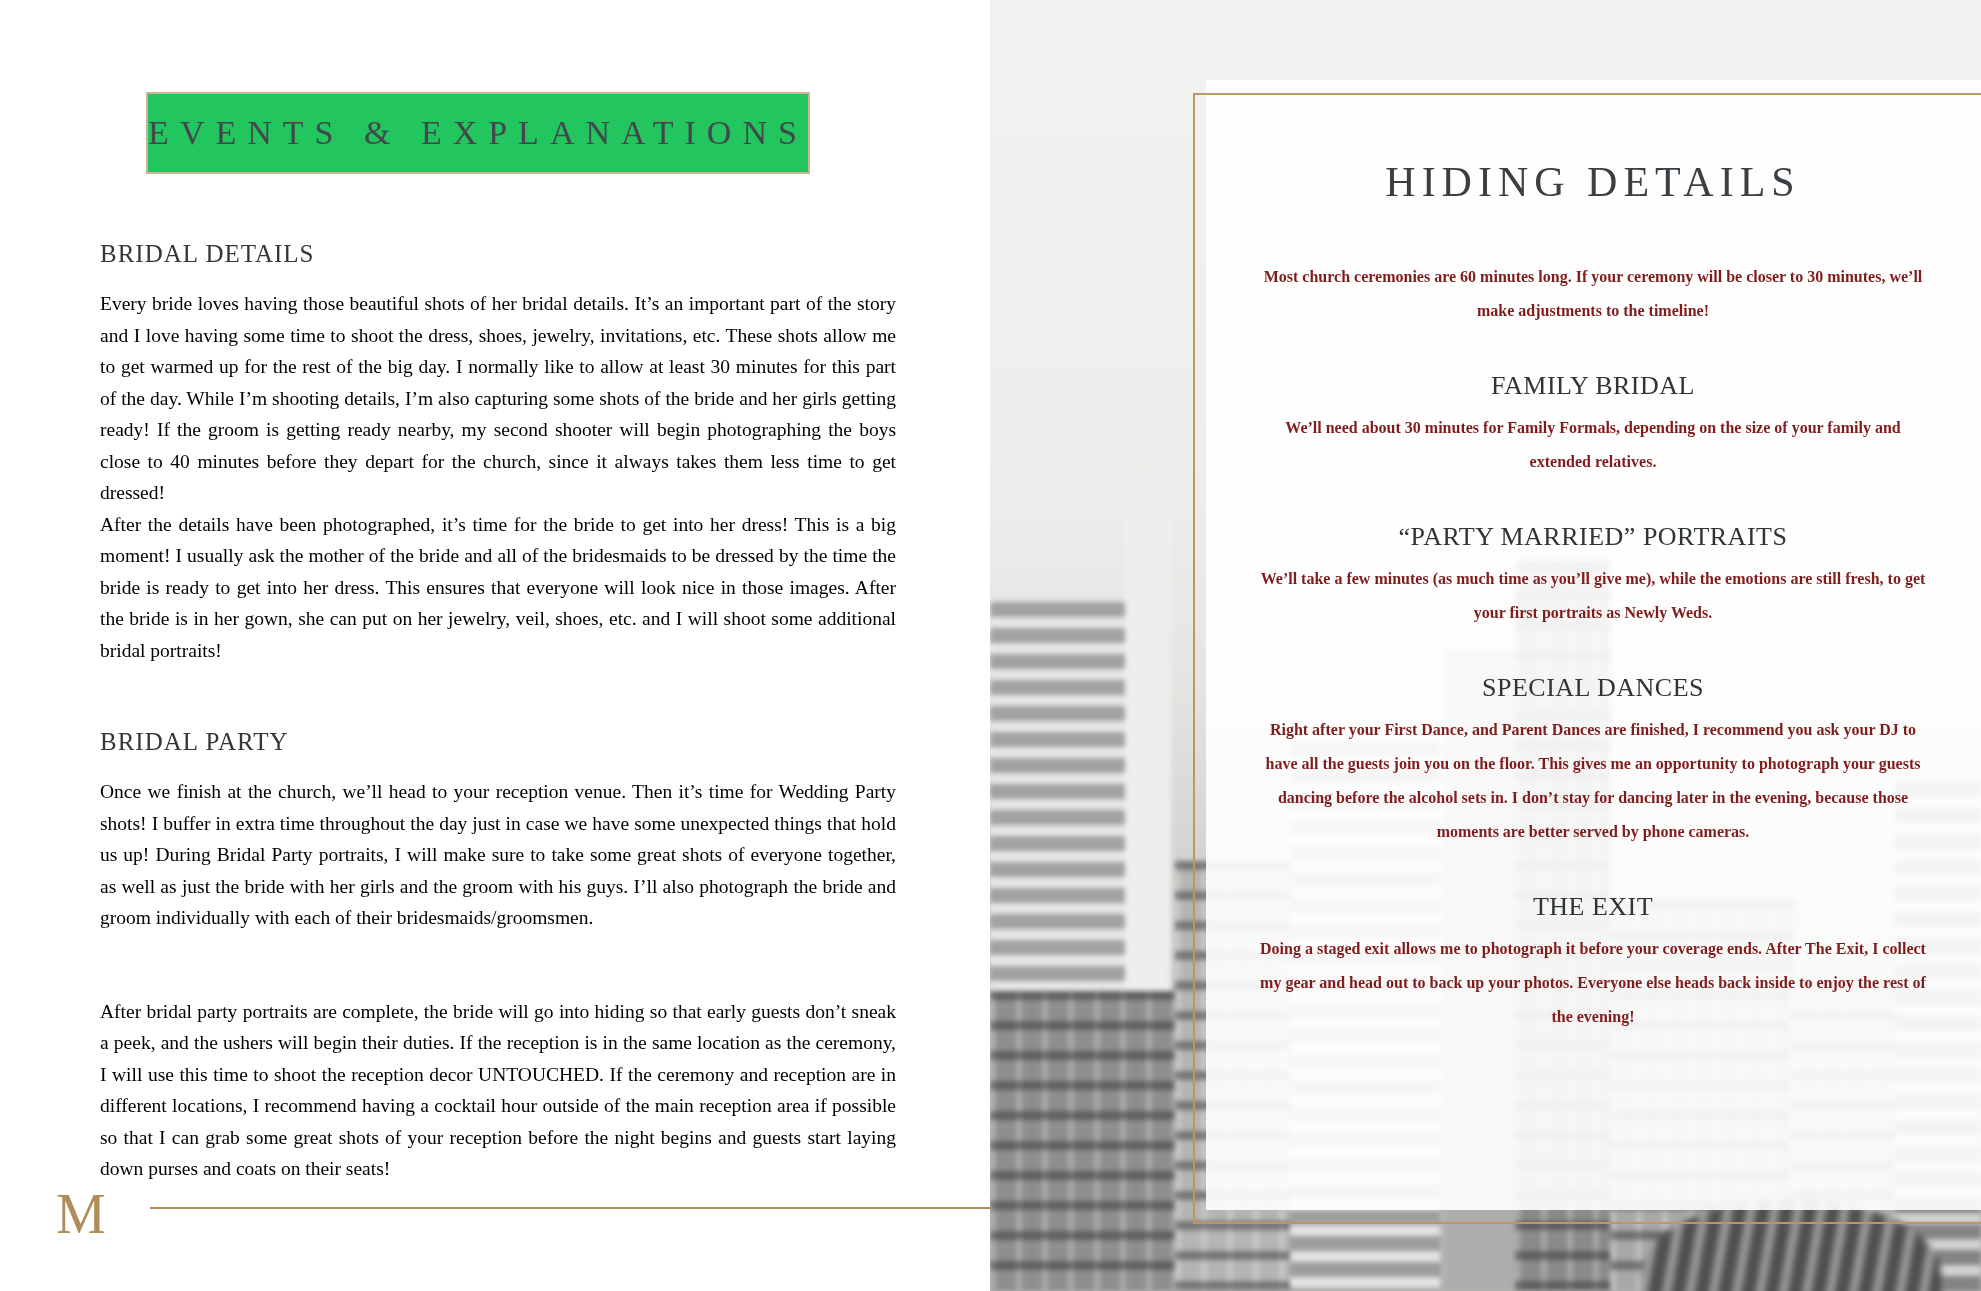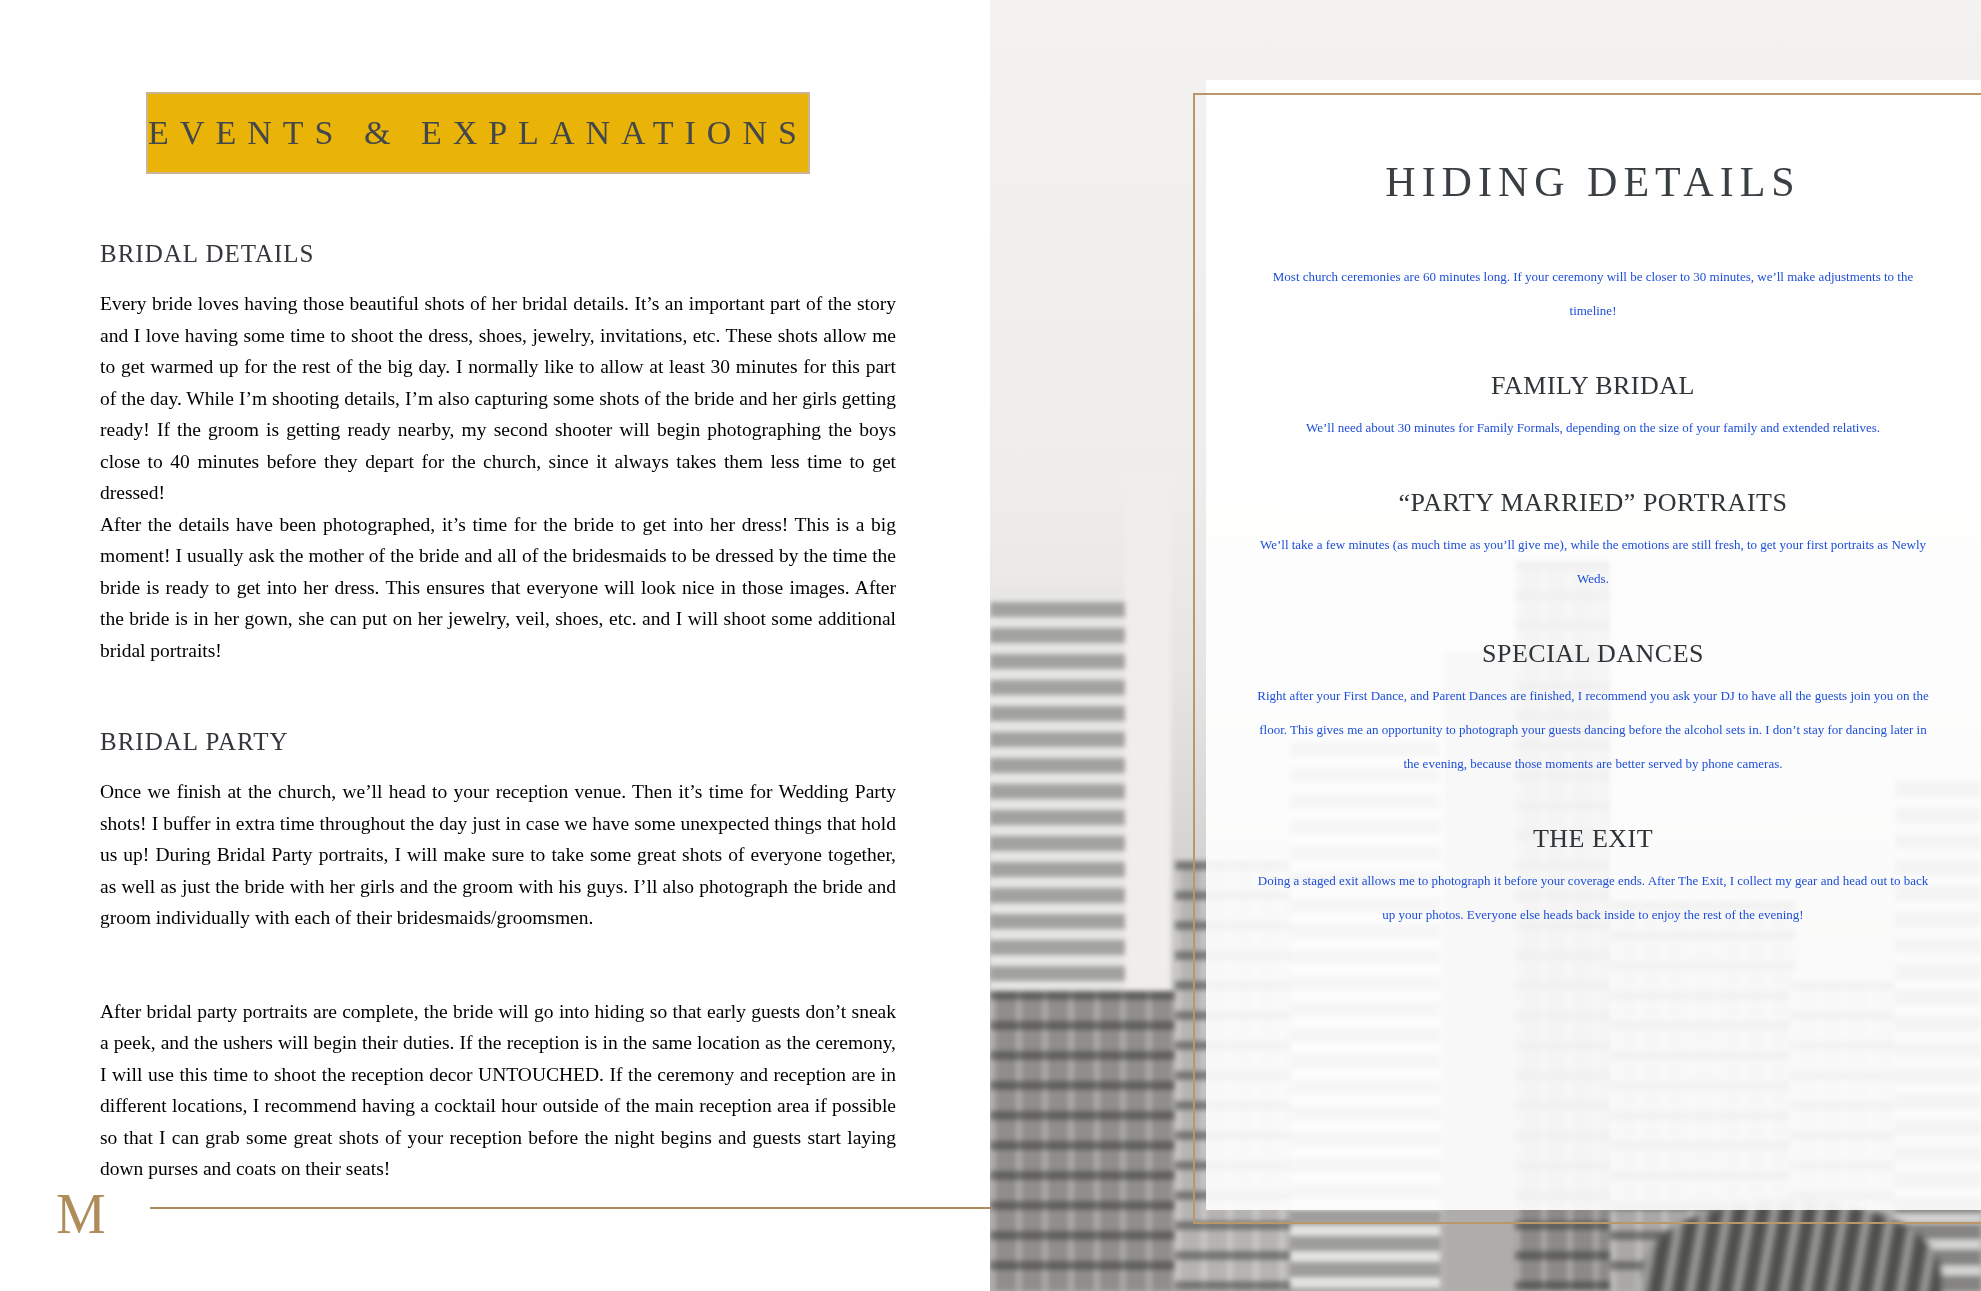--- a/index.html
+++ b/index.html
@@ -5,21 +5,21 @@
   html,body{margin:0;padding:0;}
   body{
     width:1981px;height:1291px;position:relative;overflow:hidden;
     background:#ffffff;
     font-family:"Liberation Serif", serif;
     -webkit-font-smoothing:antialiased;
   }
   
   .title-box{
     position:absolute;left:146px;top:92px;width:660px;height:78px;
-    border:2px solid #cbb494;background:#eab308;
+    border:2px solid #cbb494;background:#22c55e;
     display:flex;align-items:center;justify-content:center;
   }
   .title-box h1{
     margin:0;font-size:34px;font-weight:400;letter-spacing:11px;
     color:#42474b;white-space:nowrap;
   }
   .left-content{
     position:absolute;left:100px;top:240px;width:796px;
   }
   .l-section{margin-bottom:62px;}
@@ -82,21 +82,21 @@
   .subtitle-row .subtitle{
     font-family:"Liberation Sans", sans-serif;font-size:22px;color:#9b9b9b;
     letter-spacing:7px;
   }
   .r-sections{margin-top:54px;}
   .r-section{margin-bottom:43px;}
   .r-section h3{
     margin:0 0 10px 0;font-size:26px;font-weight:400;letter-spacing:0.5px;color:#2f3438;
   }
   .r-section p{
-    margin:0;font-size:13px;line-height:34px;color:#1d4ed8;text-align:center;
+    margin:0;font-size:16px;line-height:34px;color:#7f1d1d;text-align:center;font-weight:bold;
   }
 </style>
 </head>
 <body>
 
 <div class="title-box">
   <h1>EVENTS &amp; EXPLANATIONS</h1>
 </div>
 
 <div class="left-content">

